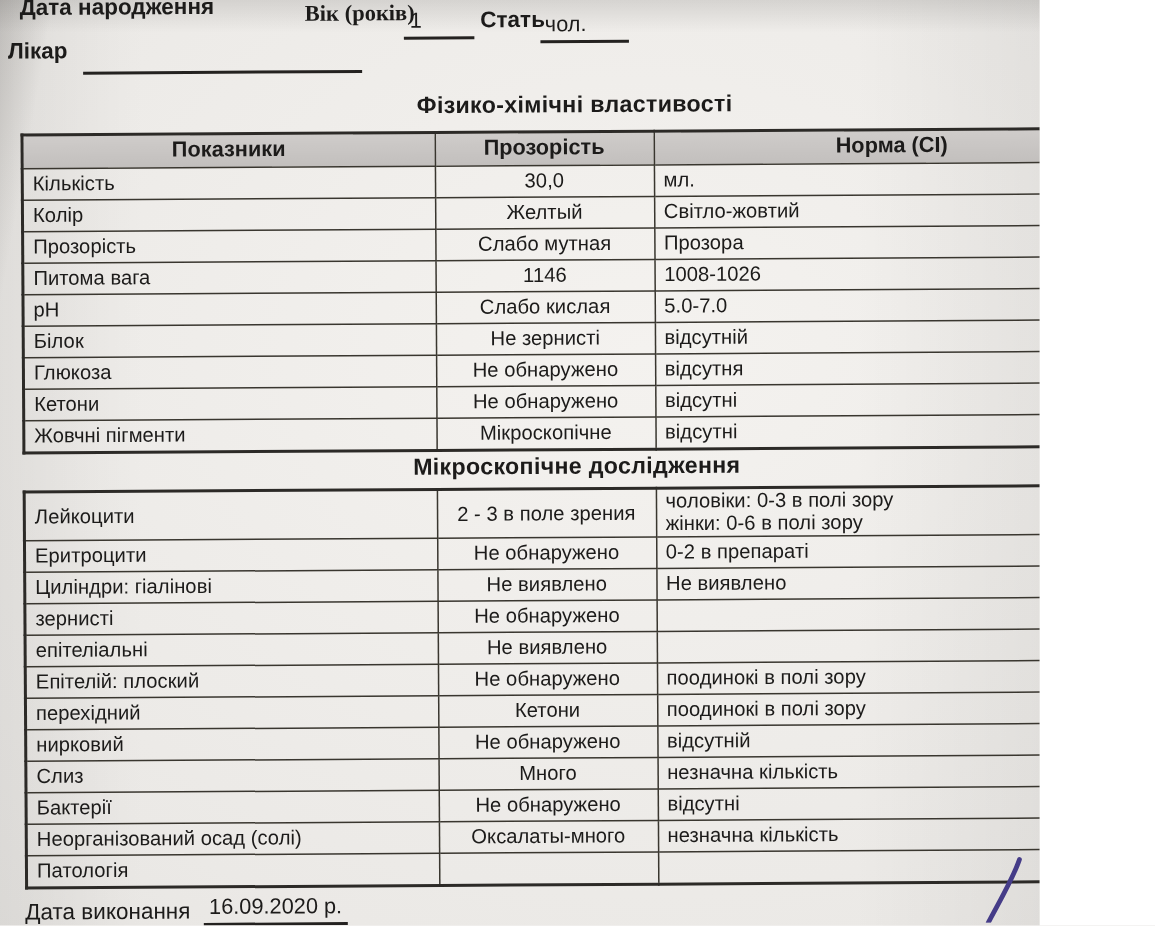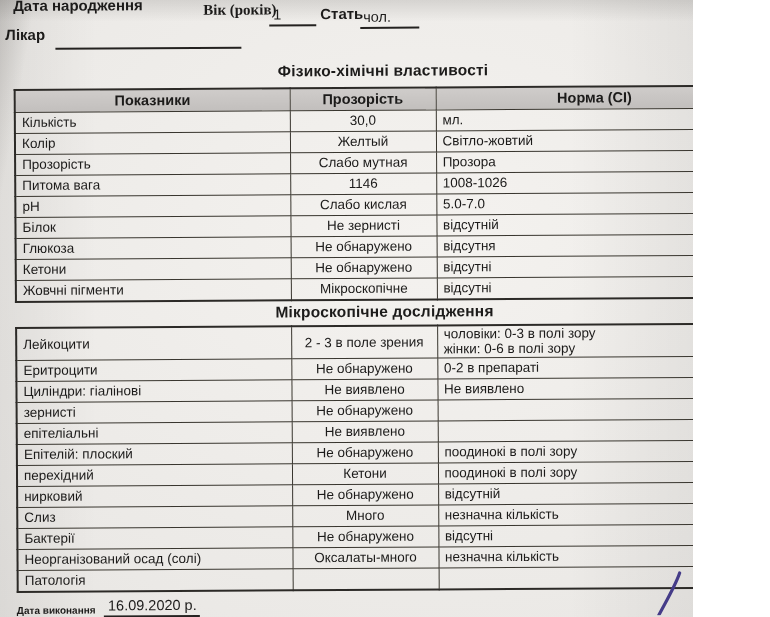--- a/index.html
+++ b/index.html
@@ -50,21 +50,21 @@
     font-size:14.5px;font-weight:bold;height:21px;
     background:linear-gradient(#cfccca,#c2bfbd);
     text-align:center;
   }
   td.ind{text-align:left;}
   td.res{text-align:center;}
   td.norm{text-align:left;white-space:pre-line;}
   col.c-ind{width:275px;}
   col.c-res{width:146px;}
   col.c-norm{width:318px;}
-  .footer-label{font-weight:bold;font-size:10px;}
+  .footer-label{font-weight:normal;font-size:15px;}
   .pen-svg{position:absolute;left:640px;top:558px;}
 </style>
 </head>
 <body>
 
 <div class="paper">
   <div class="tilt">
 
     <div class="abs" style="left:15px;top:-5px;">
       <span class="lbl">Дата народження</span>

